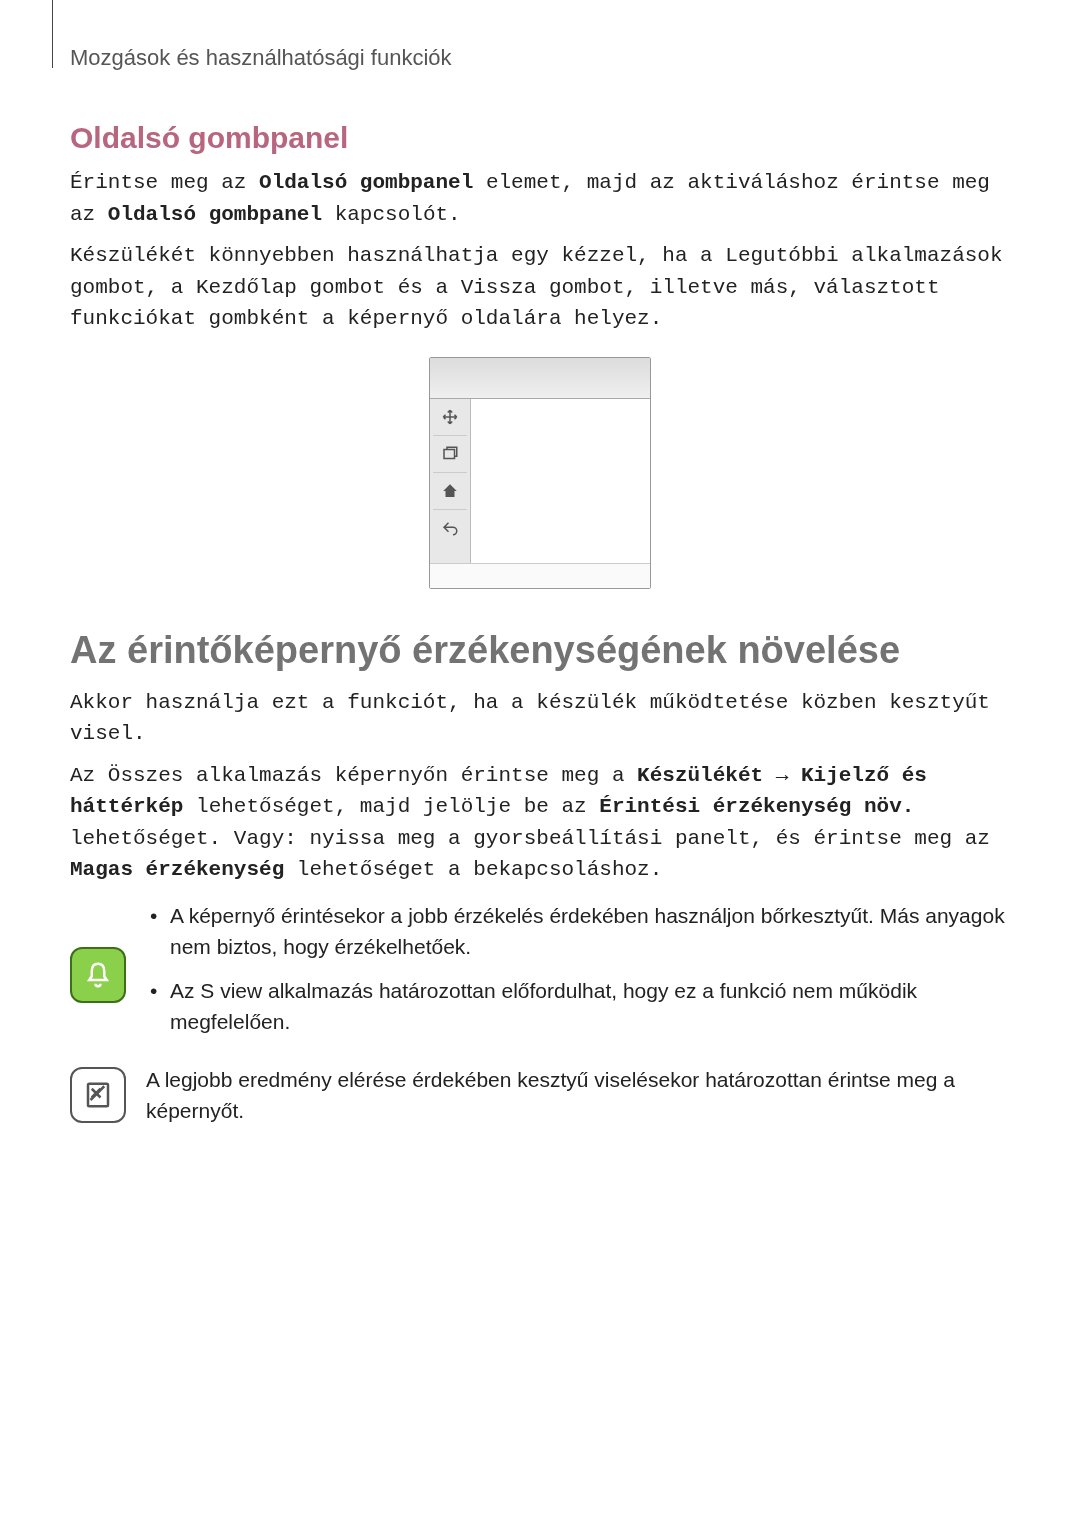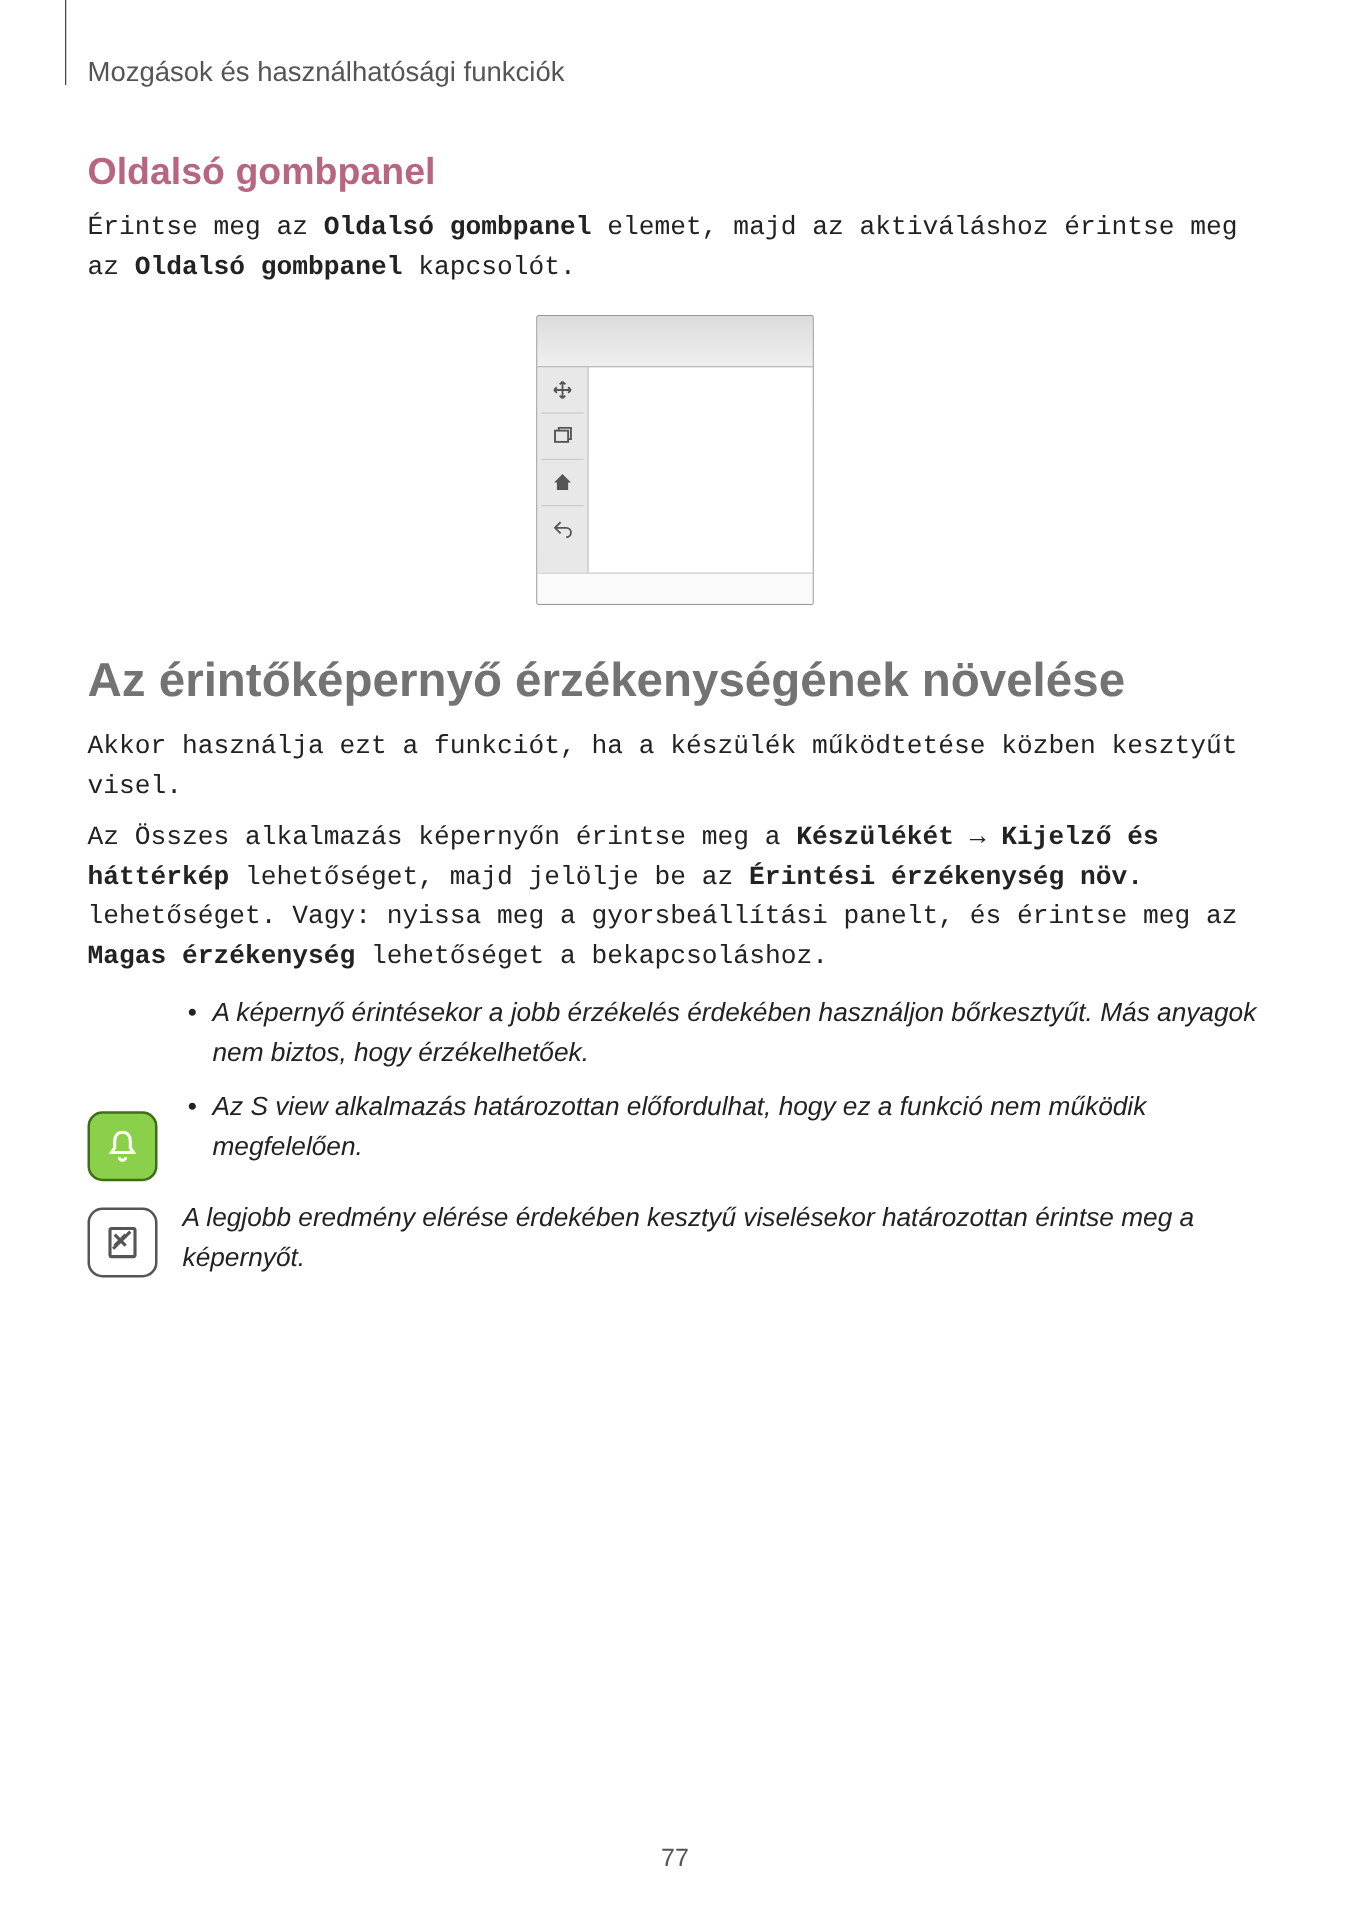--- a/index.html
+++ b/index.html
@@ -98,24 +98,23 @@
 
   h1.main-heading {
     color: #737373;
     font-size: 38px;
     font-weight: 700;
     margin: 40px 0 15px 0;
   }
 
   .info-row {
     display: flex;
-    align-items: flex-end;
+    align-items: center;
     gap: 20px;
     margin: 14px 0;
-    font-style: italic;
   }
   .info-icon {
     flex: 0 0 52px;
     height: 52px;
     border-radius: 12px;
     display: flex;
     align-items: center;
     justify-content: center;
   }
   .info-icon.green {
@@ -167,20 +166,21 @@
   <div class="left-rule"></div>
 
   <div class="breadcrumb">Mozgások és használhatósági funkciók</div>
 
   <h2 class="section-heading">Oldalsó gombpanel</h2>
 
   <p class="body">
     <span>Érintse meg az </span><strong>Oldalsó gombpanel</strong><span> elemet, majd az aktiváláshoz érintse meg az </span><strong>Oldalsó gombpanel</strong><span> kapcsolót.</span>
   </p>
 
+  <p class="body">Készülékét könnyebben használhatja egy kézzel, ha a Legutóbbi alkalmazások gombot, a Kezdőlap gombot és a Vissza gombot, illetve más, választott funkciókat gombként a képernyő oldalára helyez.</p>
 
   <div class="figure">
     <div class="device-illustration">
       <div class="ill-statusbar"></div>
       <div class="ill-body">
         <div class="ill-sidebar">
           <div class="icon">
             <svg viewBox="0 0 24 24" fill="none" stroke="#555" stroke-width="2">
               <path d="M12 3 L12 21 M3 12 L21 12 M12 3 L9 6 M12 3 L15 6 M12 21 L9 18 M12 21 L15 18 M3 12 L6 9 M3 12 L6 15 M21 12 L18 9 M21 12 L18 15"></path>
             </svg>
@@ -238,14 +238,13 @@
     <div class="info-icon gray">
       <svg viewBox="0 0 24 24" fill="none" stroke="#555" stroke-width="2">
         <rect x="4" y="3" width="16" height="18" rx="1"></rect>
         <path d="M7 7 L14 14 M7 14 L14 7"></path>
         <path d="M17 5 L6 16"></path>
       </svg>
     </div>
     <div class="info-content">A legjobb eredmény elérése érdekében kesztyű viselésekor határozottan érintse meg a képernyőt.</div>
   </div>
 
-  <div class="page-number">77</div>
 </div>
 
 </body></html>

